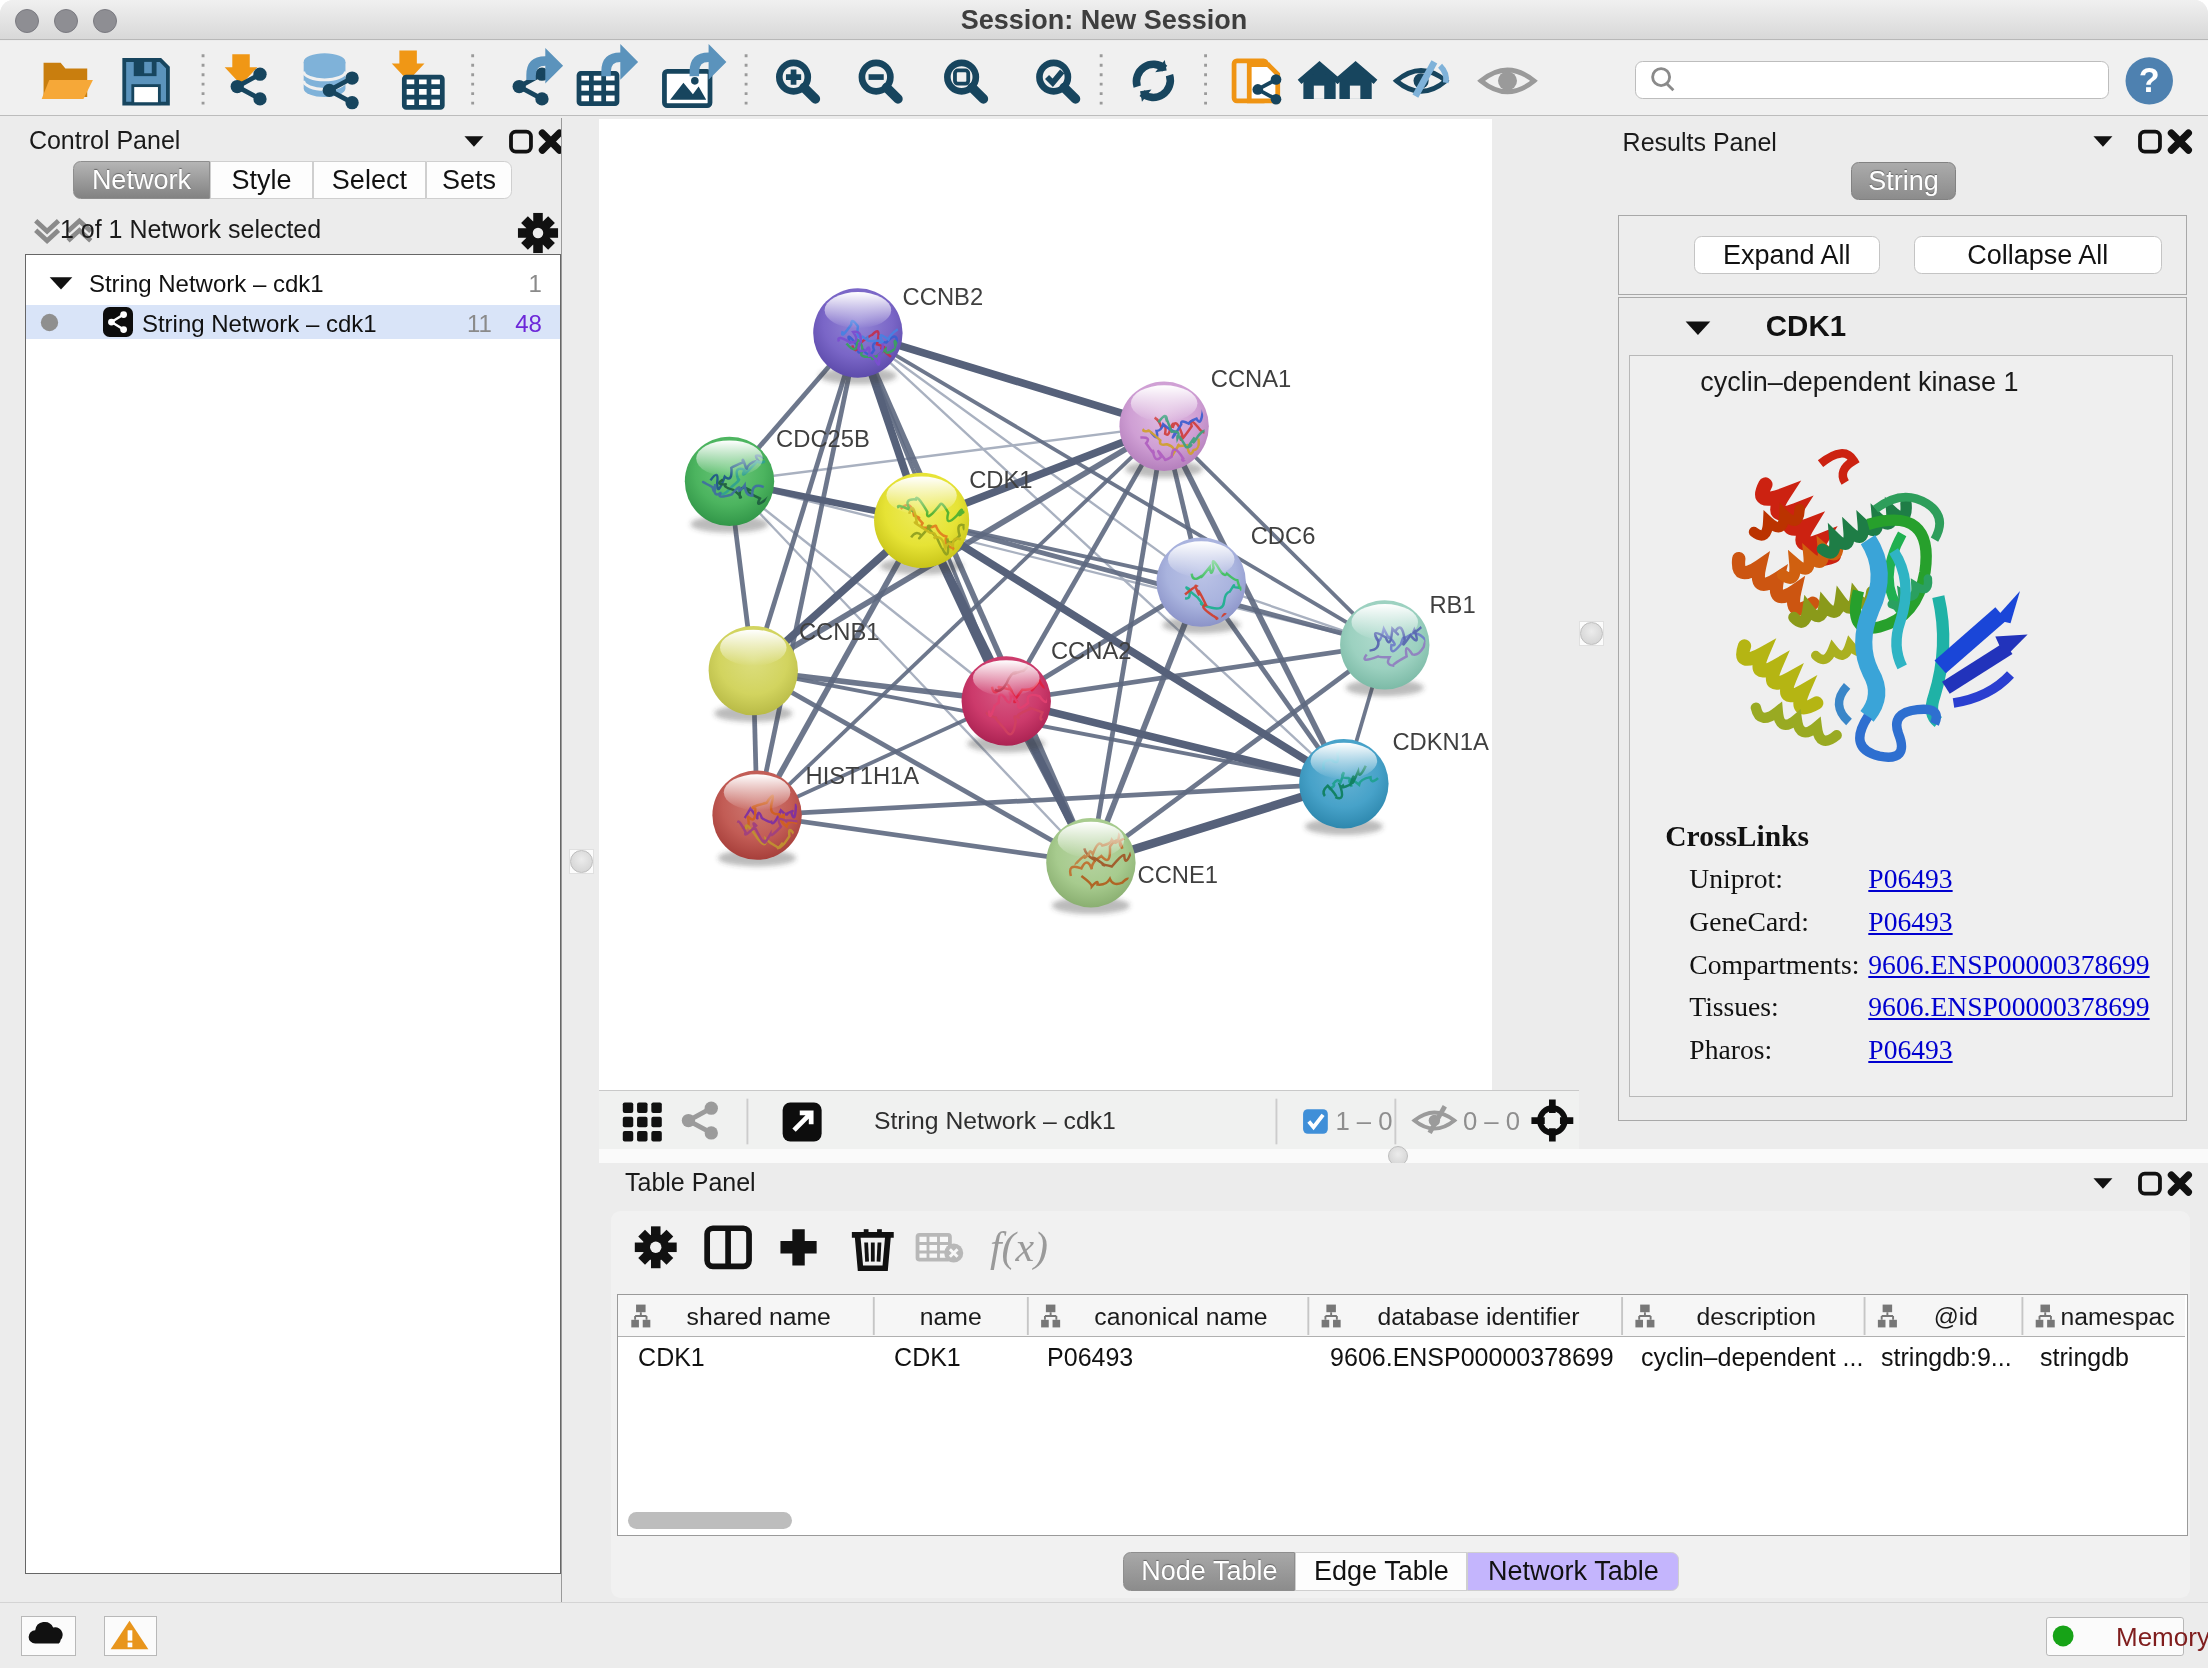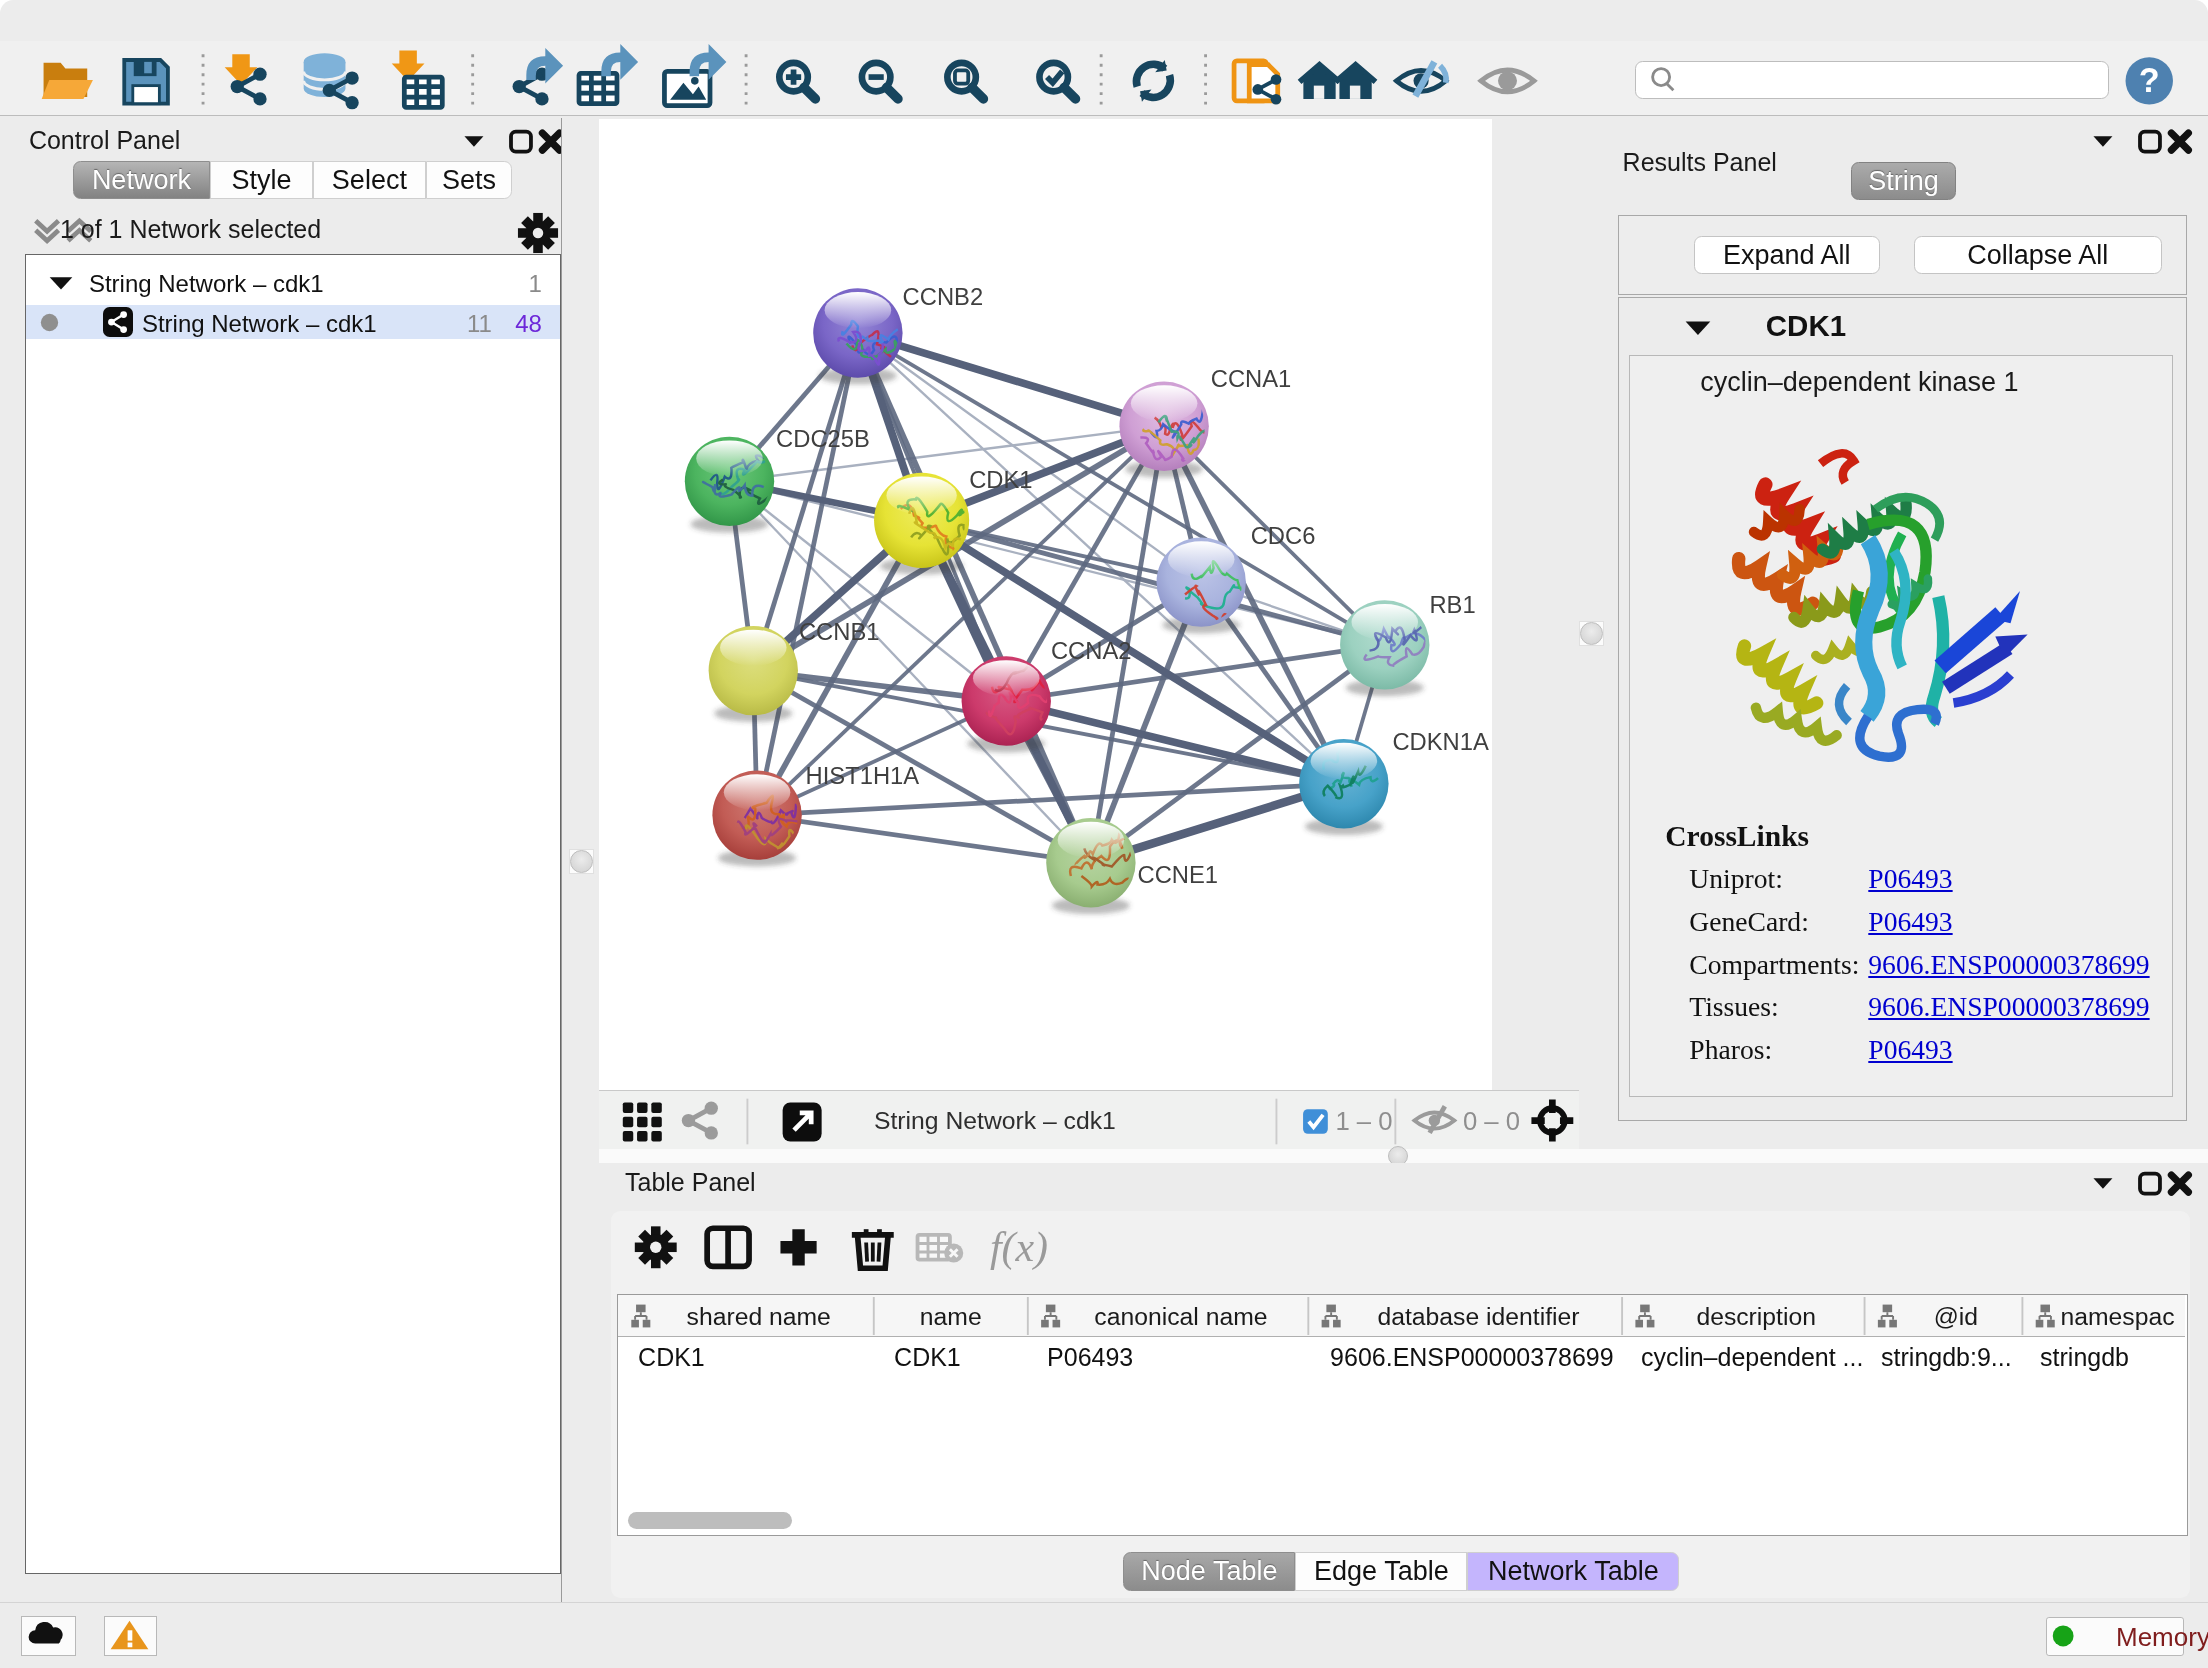--- a/index.html
+++ b/index.html
@@ -22,20 +22,26 @@
   .statusbar { position:absolute; left:0px; top:1602px; width:2208px; height:67px; background:#ececec; border-top:1.9px solid #d4d4d4; }
   .vdiv-l { position:absolute; left:561px; top:118px; width:38px; height:1484px; background:#ececec; border-left:1.9px solid #9a9a9a; }
   .vdiv-r { position:absolute; left:1579px; top:118px; width:35px; height:1031px; background:#ececec; }
   .hdiv { position:absolute; left:599px; top:1149px; width:1609px; height:14.3px; background:#fafafa; }
   .knob { position:absolute; width:23px; height:23px; border-radius:50%; background:radial-gradient(circle at 50% 40%, #ececec, #cfcfcf); border:1px solid #bdbdbd; }
   .knobbox { position:absolute; background:#fcfcfc; border:1px solid #e0e0e0; }
 </style>
 </head>
 <body>
 <div class="window">
+  <div class="titlebar">
+    <div class="tl" style="left:15px;"></div>
+    <div class="tl" style="left:54px;"></div>
+    <div class="tl" style="left:93px;"></div>
+    <div class="title">Session: New Session</div>
+  </div>
   <div class="toolbar" id="toolbar">
   <svg width="2208" height="75" viewBox="0 0 2322 79" xmlns="http://www.w3.org/2000/svg">
     <defs>
       <g id="sharedots" fill="#17455e">
         <circle cx="0" cy="0" r="7"></circle>
             <circle cx="24" cy="-13" r="7"></circle>
             <circle cx="24" cy="13" r="7"></circle>
         <path d="M0 0 L24 -13 M0 0 L24 13" stroke="#17455e" stroke-width="5" fill="none"></path>
       </g>
       <g id="oarrow">
@@ -569,21 +575,21 @@
       <g transform="translate(1002,31)" stroke="#0d0d0d" fill="none">
         <circle cx="0" cy="0" r="13" stroke-width="6"></circle>
         <path d="M0 -22 L0 -8 M0 8 L0 22 M-22 0 L-8 0 M8 0 L22 0" stroke-width="7"></path>
       </g>
     </svg>
   </div>
   <div class="vdiv-r"></div>
   <div class="knobbox" style="left:1579px; top:621px; width:25px; height:25px;"></div>
   <div class="knob" style="left:1580px; top:622px;"></div>
   <div class="rp" id="rp">
-    <div class="panel-label" style="position:absolute; left:8.6px; top:9.5px;margin-top:20px;">Results Panel</div>
+    <div class="panel-label" style="position:absolute; left:8.6px; top:9.5px;">Results Panel</div>
     <svg width="133" height="38" viewBox="0 0 140 40" style="position:absolute; left:469px; top:5.7px;">
       <path d="M11 13 L31 13 L21 24 Z" fill="#111"></path>
       <rect x="60" y="8" width="21" height="21" rx="5" fill="none" stroke="#111" stroke-width="4"></rect>
       <path d="M93 9.5 L111 27.5 M111 9.5 L93 27.5" stroke="#111" stroke-width="7.5" stroke-linecap="round"></path>
     </svg>
     <div style="position:absolute; left:237px; top:44px; width:105px; height:38px; background:linear-gradient(#ababab,#8c8c8c); border:1px solid #828282; border-radius:7.6px; color:#fff; font-size:27px; text-align:center; line-height:36px; text-shadow:0 -1px 1px #666;">String</div>
 
     <div style="position:absolute; left:3.8px; top:97px; width:569px; height:80px; background:#ededed; border:1.9px solid #a8a8a8;">
       <div style="position:absolute; left:75px; top:20px; width:186px; height:38px; background:#ffffff; border:1px solid #c4c4c4; border-radius:7.6px; font-size:27px; color:#111; text-align:center; line-height:36px;">Expand All</div>
       <div style="position:absolute; left:295px; top:20px; width:248px; height:38px; background:#ffffff; border:1px solid #c4c4c4; border-radius:7.6px; font-size:27px; color:#111; text-align:center; line-height:36px;">Collapse All</div>

